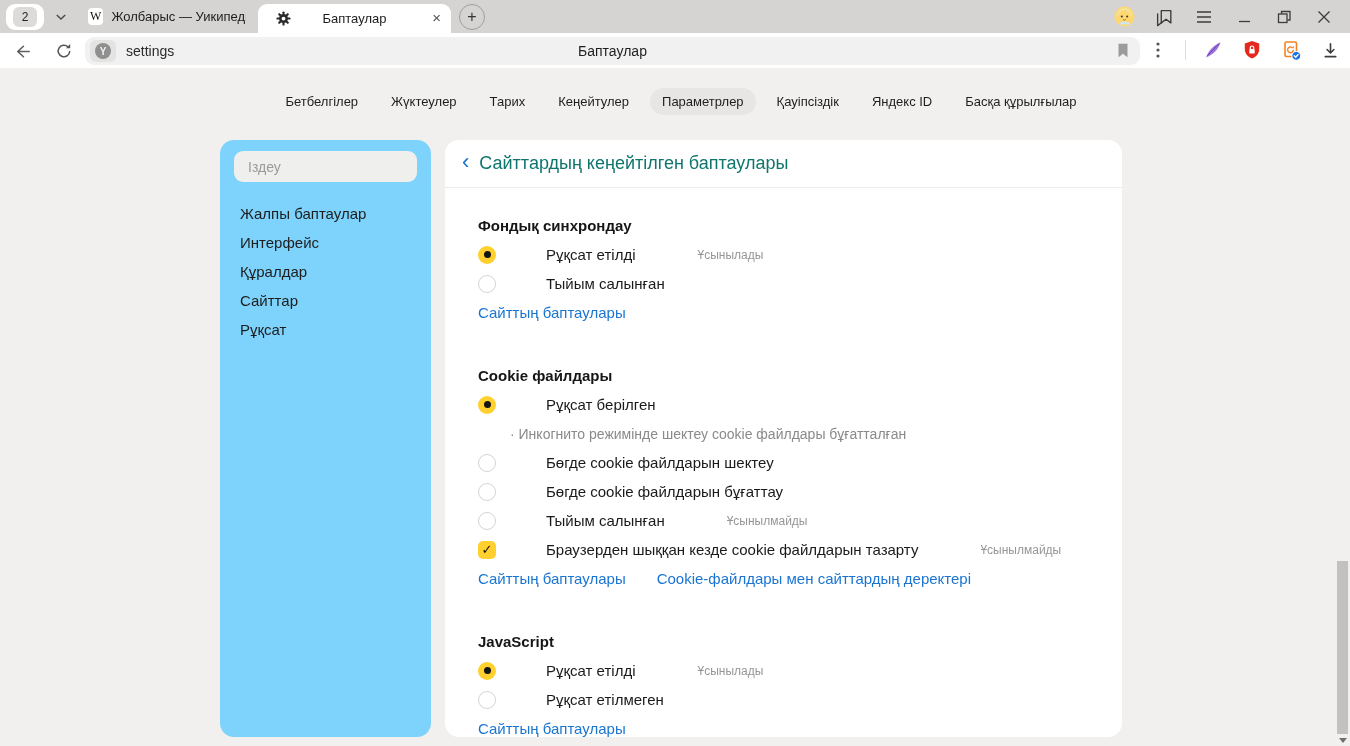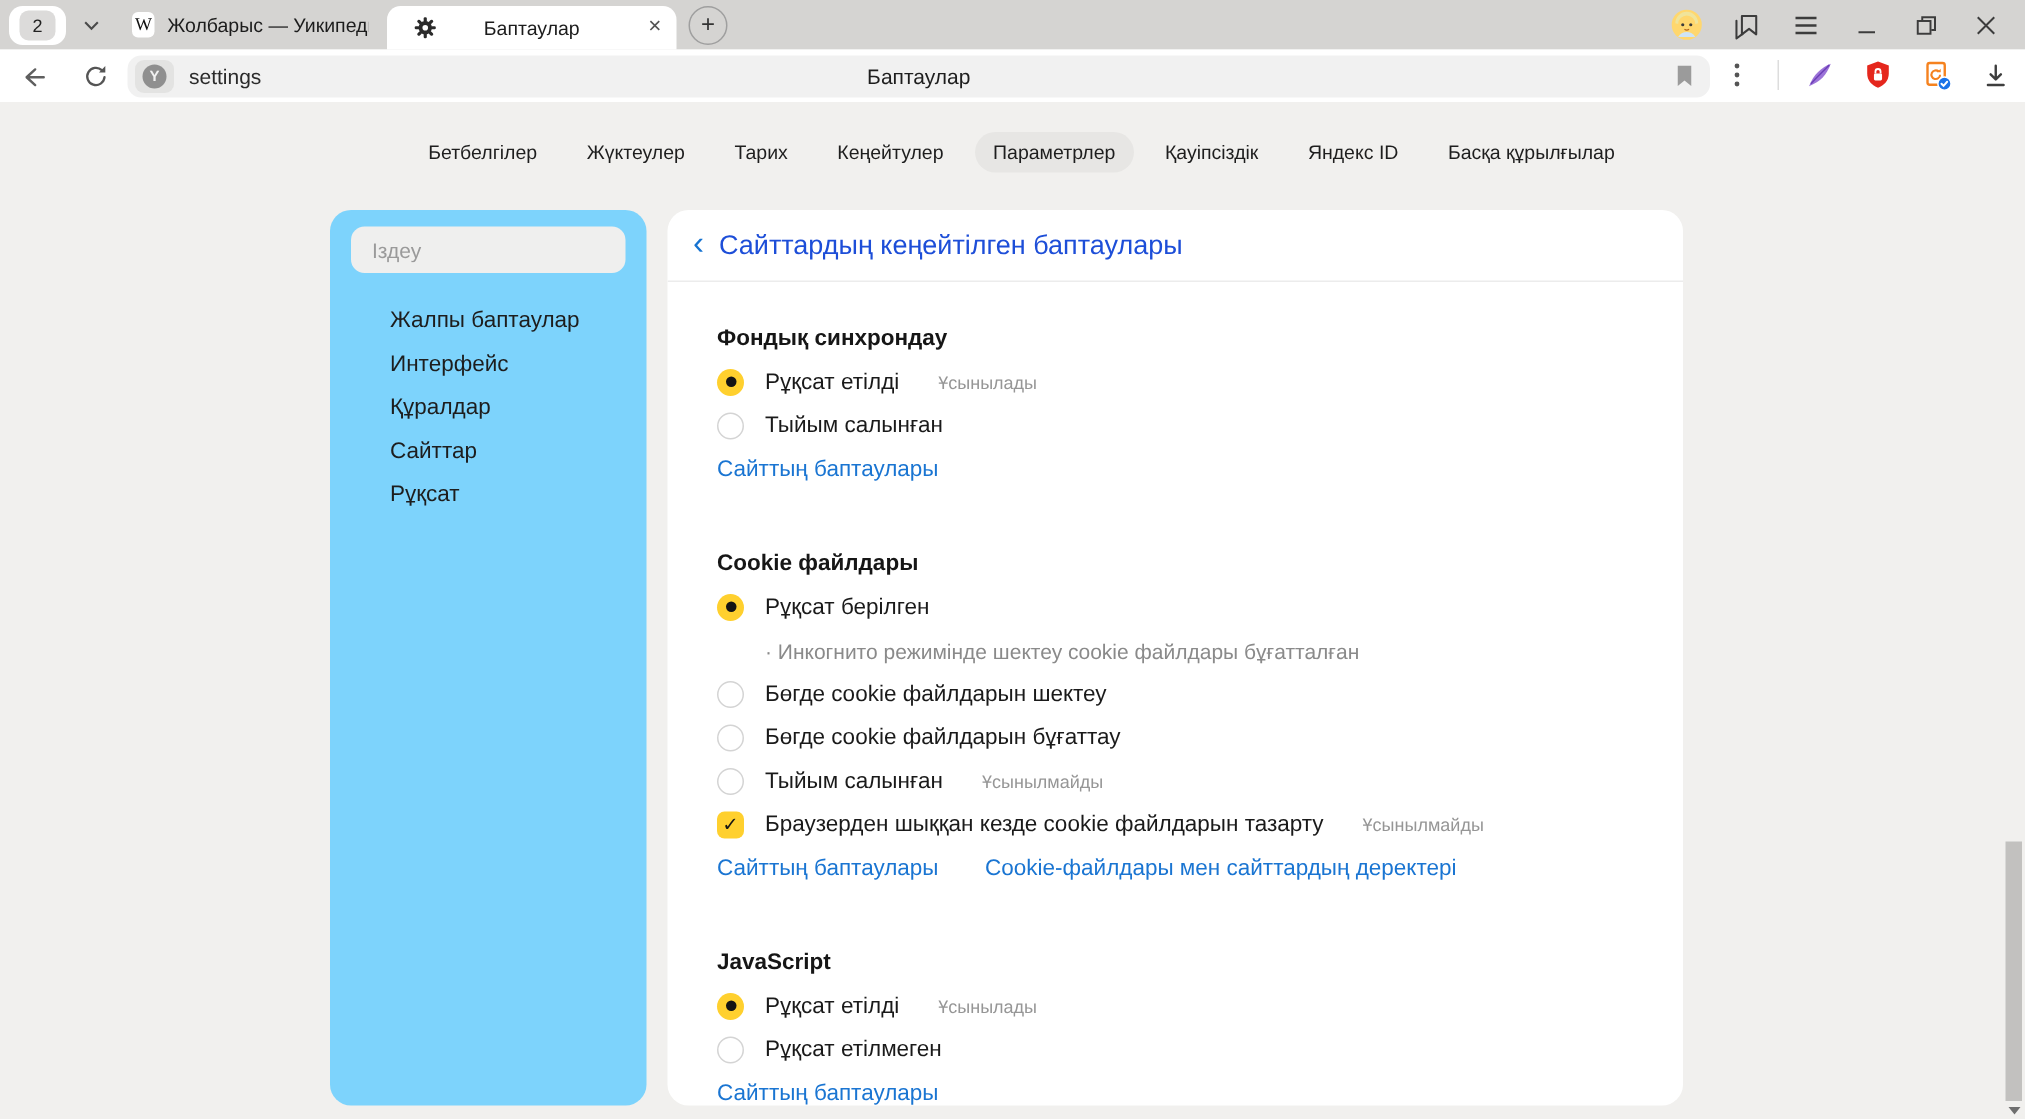--- a/index.html
+++ b/index.html
@@ -56,34 +56,34 @@
 
   
   .sidebar-card { position:absolute; left:220px; top:140px; width:211px; height:597px;
             background:#7dd3fc; border-radius:14px; }
   .search-box { margin:11px 14px 0 14px; height:31px; background:#efefee; border-radius:9px;
             display:flex; align-items:center; }
   .search-box input { border:none; outline:none; background:transparent; font-size:14px;
             font-family:inherit; color:#222; padding:0 14px; width:100%; }
   .search-box input::placeholder { color:#9a9a9a; }
   .side-list { margin-top:17px; }
-  .side-item { height:29px; display:flex; align-items:center; padding-left:40px; font-size:15px;
+  .side-item { height:29px; display:flex; align-items:center; padding-left:20px; font-size:15px;
             color:#1d1d1d; cursor:pointer; }
 
   .content-card { position:absolute; left:445px; top:140px; width:677px; height:597px;
             background:#fff; border-radius:14px; overflow:hidden; }
   .content-header { height:48px; display:flex; align-items:center; padding-left:17px;
             border-bottom:1px solid #ececec; }
   .back-chevron { color:#1673d1; font-size:22px; line-height:1; margin-right:10px; margin-top:-3px; cursor:pointer; }
-  .content-title { color:#1d4ed8; font-size:18px; font-weight:500; }
+  .content-title { color:#0f766e; font-size:18px; font-weight:500; }
   .content-body { padding:0 0 0 33px; }
   .section { margin-top:34px; }
   .section:first-child { margin-top:23px; }
   .section-title { font-size:15px; font-weight:bold; color:#161616; height:29px; display:flex; align-items:center; }
-  .opt-row { height:29px; display:flex; align-items:center; }
+  .opt-row { height:29px; display:flex; align-items:center;gap:36px; }
   .radio { width:18px; height:18px; border-radius:50%; flex:0 0 18px; margin-right:14px; position:relative; cursor:pointer; }
   .radio.on { background:#ffd02e; }
   .radio.on::after { content:""; position:absolute; left:5.5px; top:5.5px; width:7px; height:7px;
             border-radius:50%; background:#141414; }
   .radio.off { background:#fff; border:1px solid #d4d4d4; }
   .checkbox.on { width:18px; height:18px; border-radius:5px; flex:0 0 18px; margin-right:14px;
             background:#ffd02e; color:#141414; font-size:13px; font-weight:bold;
             display:flex; align-items:center; justify-content:center; cursor:pointer; }
   .opt-label { font-size:15px; color:#1a1a1a; }
   .opt-hint { font-size:12px; color:#969696; margin-left:26px; }

